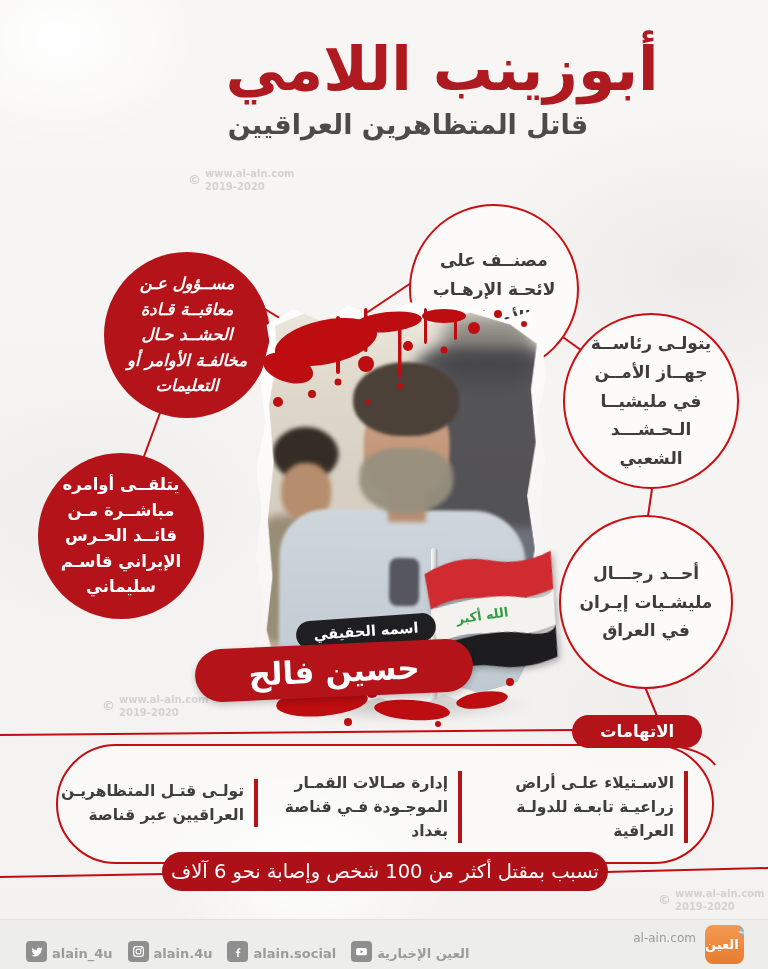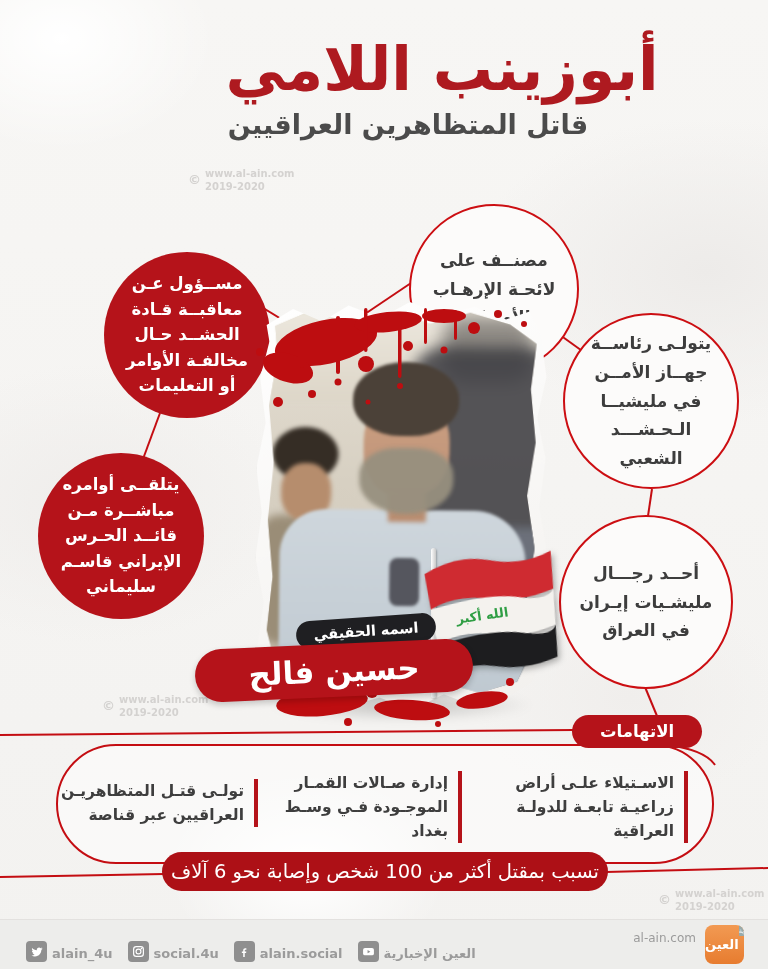--- a/index.html
+++ b/index.html
@@ -23,21 +23,21 @@
   .wm{position:absolute;display:flex;gap:4px;color:#d4d2d0;font-size:10px;font-weight:bold;line-height:1.25;z-index:5;direction:ltr;}
   .wm .c{font-size:13px;align-self:center;}
   
   .lines{position:absolute;left:0;top:0;z-index:1;pointer-events:none;}
   .lines line,.lines path{stroke:#c40d12;stroke-width:2;fill:none;}
   
   .circle{position:absolute;border-radius:50%;display:flex;align-items:center;justify-content:center;
     text-align:center;font-weight:bold;z-index:2;padding:10px 14px;box-sizing:border-box;}
   .circle.filled{background:#b5131a;color:#ffffff;font-size:16.5px;line-height:1.55;}
   .circle.outline{background:#fcfbfa;border:2.5px solid #cc0e12;color:#3d3d3d;font-size:17px;line-height:1.7;}
-  .c1{left:104px;top:252px;width:166px;height:166px;}
+  .c1{left:104px;top:252px;width:166px;height:166px;font-style:italic;}
   .c2{left:409px;top:204px;width:170px;height:170px;}
   .c3{left:563px;top:313px;width:176px;height:176px;line-height:1.8;}
   .c4{left:38px;top:453px;width:166px;height:166px;}
   .c5{left:559px;top:515px;width:174px;height:174px;}
   
   .paper-shadow{position:absolute;left:268px;top:688px;width:266px;height:34px;border-radius:50%;
     background:radial-gradient(closest-side,rgba(0,0,0,.22),rgba(0,0,0,0));filter:blur(4px);z-index:1;}
   .paper{position:absolute;left:256px;top:302px;width:292px;height:408px;z-index:2;transform:rotate(.6deg);
     background:linear-gradient(160deg,#ffffff 0%,#f2f0ed 100%);
     filter:drop-shadow(2px 6px 8px rgba(0,0,0,.28));
@@ -214,21 +214,21 @@
     </svg>
     <span class="flag-text ar">الله أكبر</span>
   </div>
 
   <div class="badge-label ar">اسمه الحقيقي</div>
   <div class="badge-name ar">حسين فالح</div>
 
   <div class="acc-pill ar">الاتهامات</div>
   <div class="acc-box">
     <div class="acc-item acc-i1">الاسـتيلاء علـى أراض زراعيـة تابعـة للدولـة العراقية</div>
-    <div class="acc-item acc-i2">إدارة صـالات القمـار الموجـودة فـي وسـط بغداد</div>
+    <div class="acc-item acc-i2">إدارة صـالات القمـار الموجـودة فـي قناصة بغداد</div>
     <div class="acc-item acc-i3">تولـى قتـل المتظاهريـن العراقيين عبر قناصة</div>
   </div>
 
   <div class="banner ar">تسبب بمقتل أكثر من 100 شخص وإصابة نحو 6 آلاف</div>
 
   <div class="footer">
     <div class="socials">
       <div class="soc">
         <span class="soc-ic">
           <svg width="12" height="12" viewBox="0 0 24 24">
@@ -238,21 +238,21 @@
         <span class="soc-lb">alain_4u</span>
       </div>
       <div class="soc">
         <span class="soc-ic">
           <svg width="13" height="13" viewBox="0 0 24 24">
               <rect x="3" y="3" width="18" height="18" rx="5" fill="none" stroke="#fff" stroke-width="2.2"></rect>
               <circle cx="12" cy="12" r="4.5" fill="none" stroke="#fff" stroke-width="2.2"></circle>
               <circle cx="17.4" cy="6.6" r="1.5" fill="#fff"></circle>
             </svg>
         </span>
-        <span class="soc-lb">social.4u</span>
+        <span class="soc-lb">alain.4u</span>
       </div>
       <div class="soc">
         <span class="soc-ic">
           <svg width="12" height="12" viewBox="0 0 24 24">
               <path fill="#fff" d="M13.5 22v-8h2.7l.4-3.1h-3.1V8.9c0-.9.3-1.5 1.6-1.5h1.6V4.6C16.4 4.5 15.4 4.4 14.3 4.4c-2.3 0-3.9 1.4-3.9 4v2.5H7.7V14h2.7v8z"></path>
             </svg>
         </span>
         <span class="soc-lb">alain.social</span>
       </div>
       <div class="soc">

